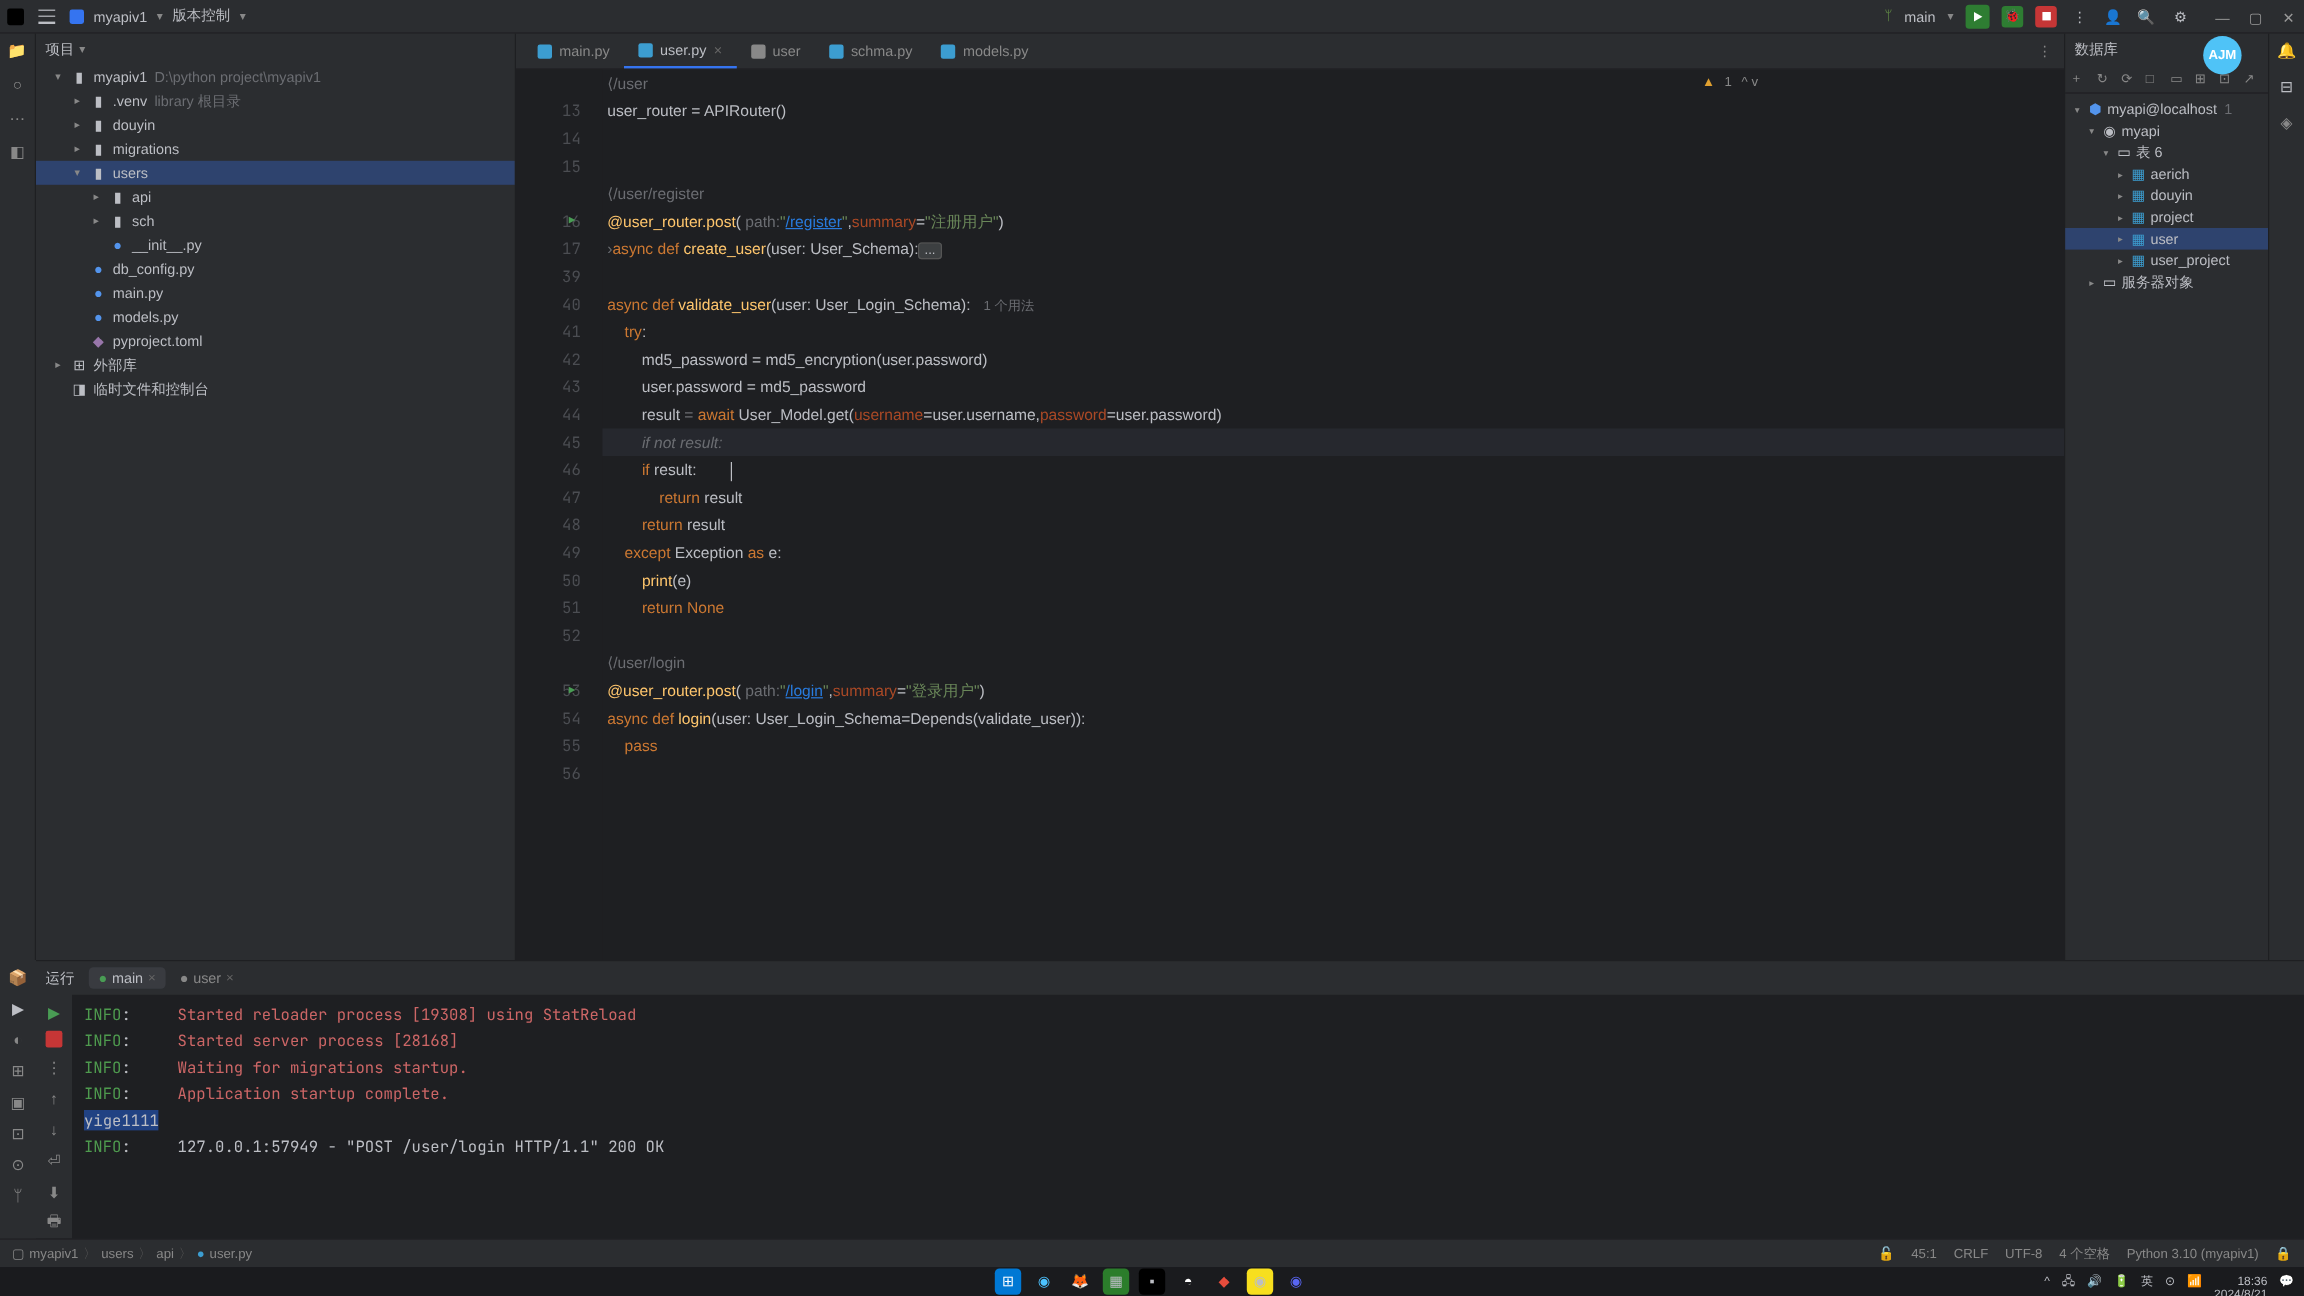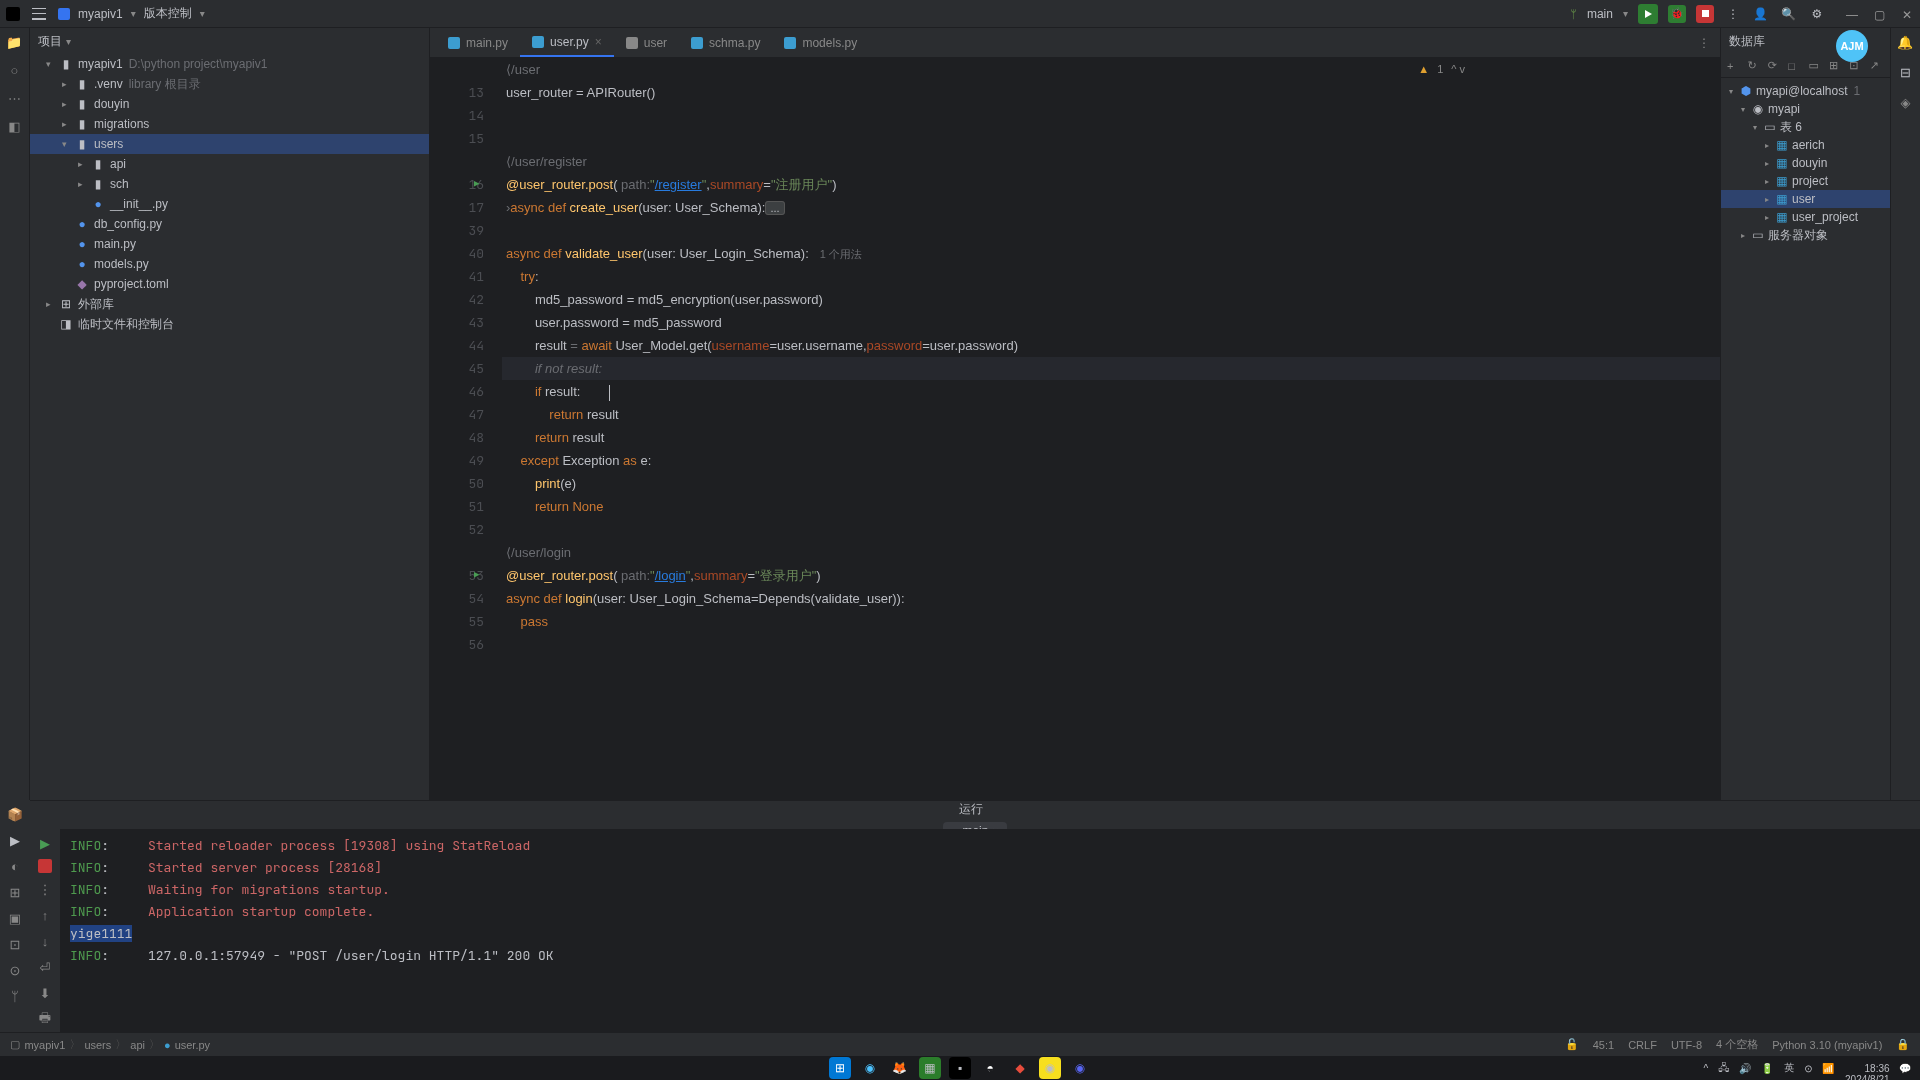--- a/index.html
+++ b/index.html
@@ -80,21 +80,21 @@
 .db-tree { flex:1; font-size:12px; padding-top:4px; }
 .db-item { display:flex; align-items:center; height:18px; padding-left:6px; cursor:pointer; }
 .db-item.selected { background:#2e436e; }
 .db-indent { display:inline-block; }
 .db-chev { width:10px; color:#888; font-size:8px; }
 .db-ic { width:14px; text-align:center; margin-right:3px; }
 .ic-db { color:#5394ec; }
 .ic-tbl { color:#3c9dd0; }
 
 .run-panel { height:232px; background:#2b2d30; border-top:1px solid #1e1f22; display:flex; flex-direction:column; }
-.run-tabs { height:28px; display:flex; align-items:center; padding:0 8px; gap:4px;flex-direction:column; }
+.run-tabs { height:28px; display:flex; align-items:center; padding:0 8px; gap:4px; }
 .run-label { color:#bcbec4; margin-right:8px; }
 .run-tab { display:flex; align-items:center; gap:4px; padding:2px 8px; border-radius:4px; color:#888; cursor:pointer; }
 .run-tab.active { background:#393b40; color:#bcbec4; }
 .run-tab-close { color:#666; font-size:11px; }
 .run-body { flex:1; display:flex; }
 .run-rail { width:30px; display:flex; flex-direction:column; align-items:center; padding-top:4px; gap:6px; }
 .run-stop-ic { width:14px; height:14px; background:#c63636; border-radius:2px; }
 .console { flex:1; background:#1e1f22; font-family:"JetBrains Mono",Consolas,monospace; font-size:13px; line-height:22px; padding:6px 10px; overflow:auto; color:#bcbec4; }
 .con-line { white-space:pre; }
 .info-lbl { color:#4e9a4e; }

